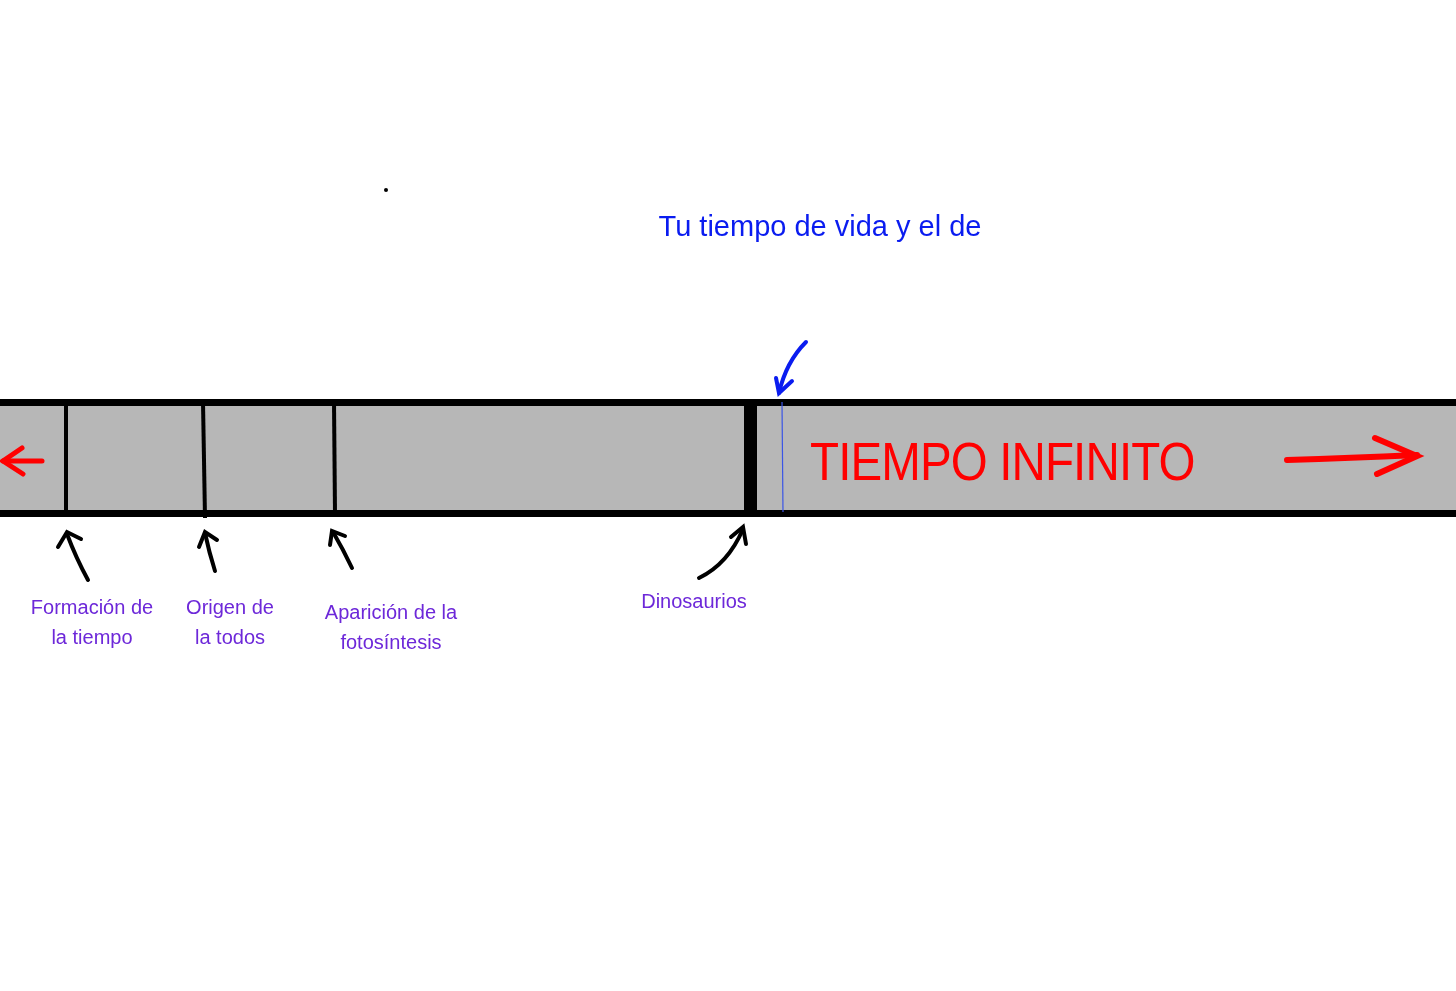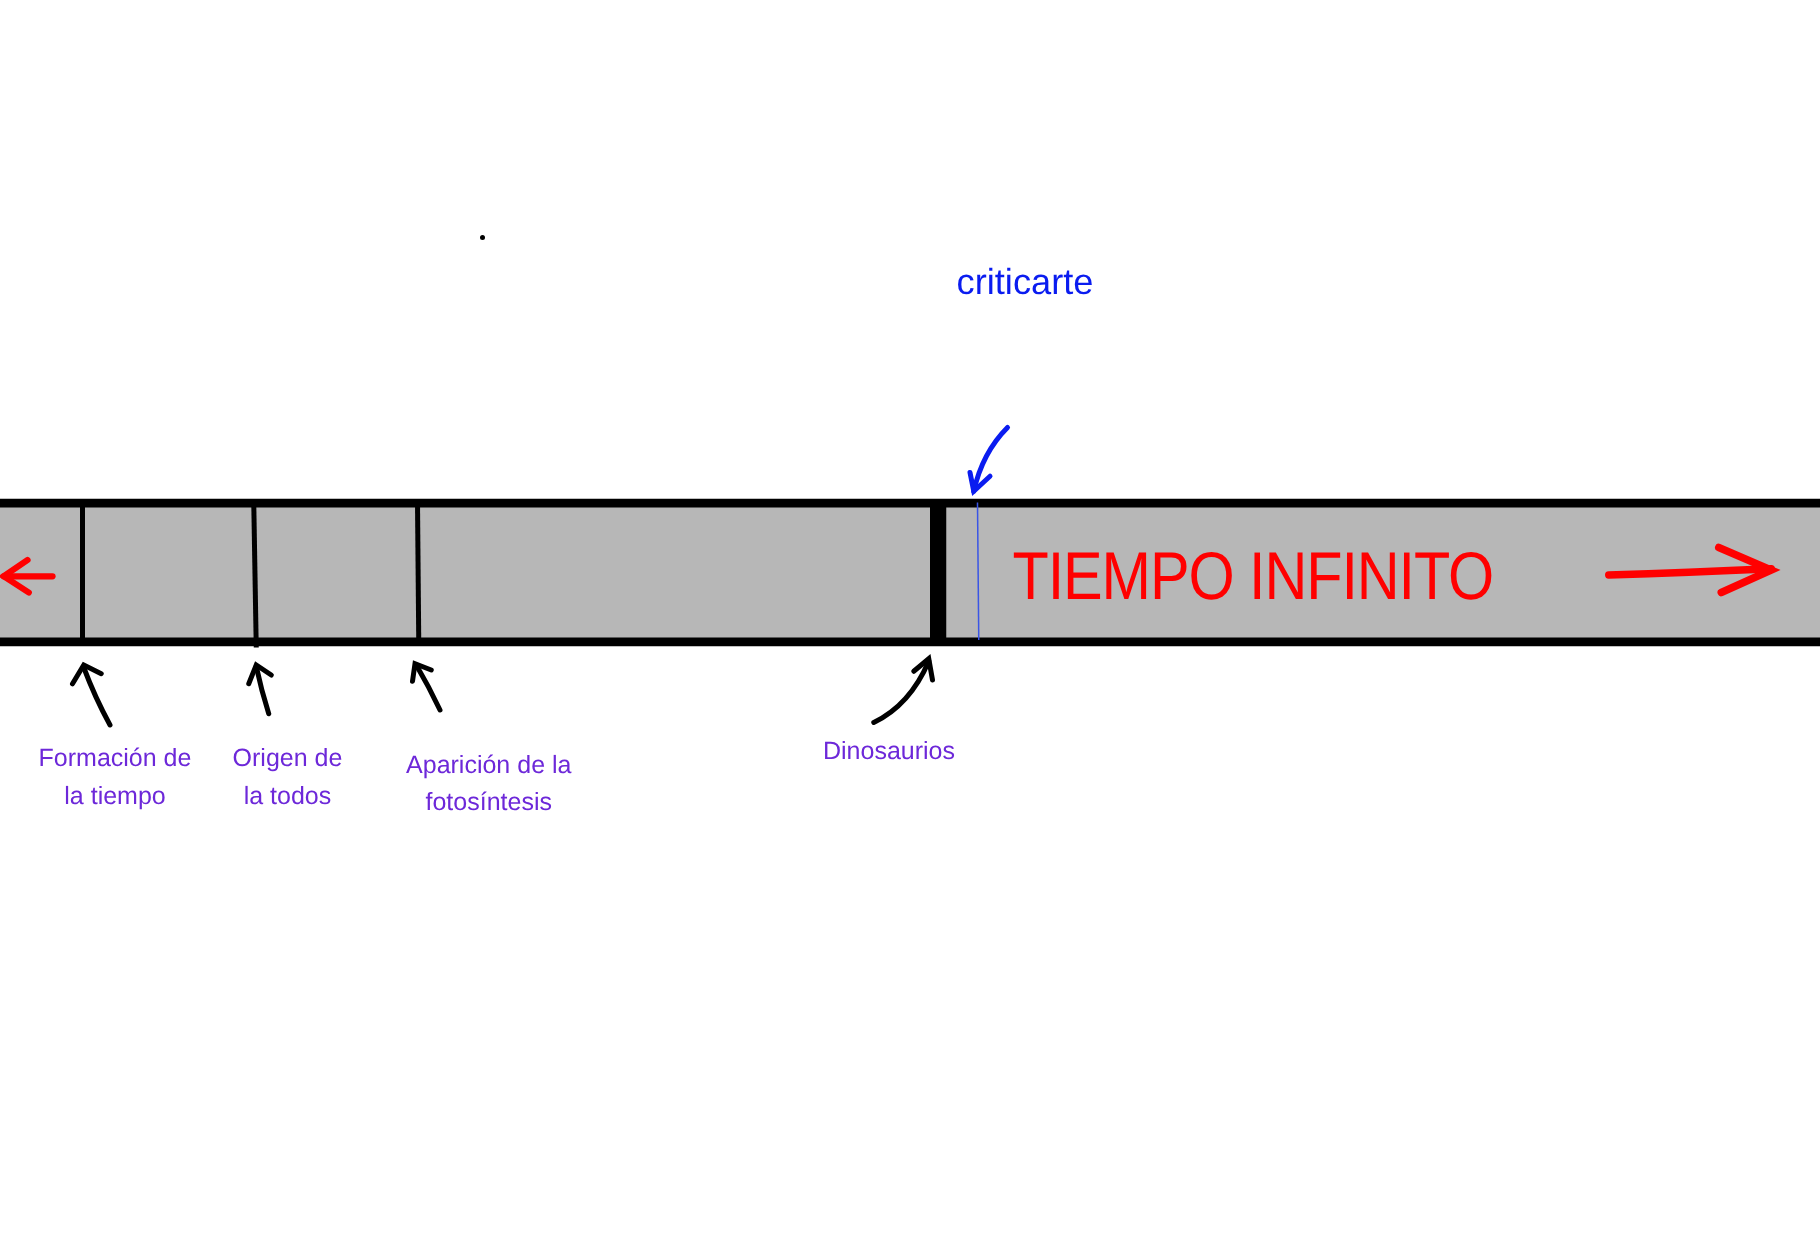--- a/index.html
+++ b/index.html
@@ -10,21 +10,21 @@
     .label { position: absolute; color: #6d28d9; font-size: 20px; line-height: 30px; text-align: center; }
     .big-label { position: absolute; left: 810px; top: 424px; color: #ff0000; font-size: 54px; line-height: 74px; letter-spacing: -1px; white-space: nowrap; transform: scaleX(0.88); transform-origin: left center; }
     svg { position: absolute; left: 0; top: 0; }
   </style>
 </head>
 <body>
 
 <div class="stray-dot"></div>
 
 <div class="caption">
-  <div>criticarte</div>
+  <div>Tu tiempo de vida y el de</div>
 </div>
 
 <svg width="1456" height="991" viewBox="0 0 1456 991">
 
   <rect x="0" y="403" width="1456" height="110" fill="#b7b7b7"></rect>
 
   <rect x="0" y="399" width="1456" height="7" fill="#000"></rect>
   <rect x="0" y="510" width="1456" height="7" fill="#000"></rect>
 
   <path d="M66 402 L66 513" stroke="#000" stroke-width="4"></path>
@@ -76,15 +76,15 @@
   <div>la tiempo</div>
 </div>
 <div class="label" style="left:170px; top:592px; width:120px;text-align:center;">
   <div>Origen de</div>
   <div>la todos</div>
 </div>
 <div class="label" style="left:306px; top:597px; width:170px;">
   <div>Aparición de la</div>
   <div>fotosíntesis</div>
 </div>
-<div class="label" style="left:624px; top:586px; width:140px;text-align:right;">
+<div class="label" style="left:624px; top:586px; width:140px;">
   <div>Dinosaurios</div>
 </div>
 
 </body></html>

